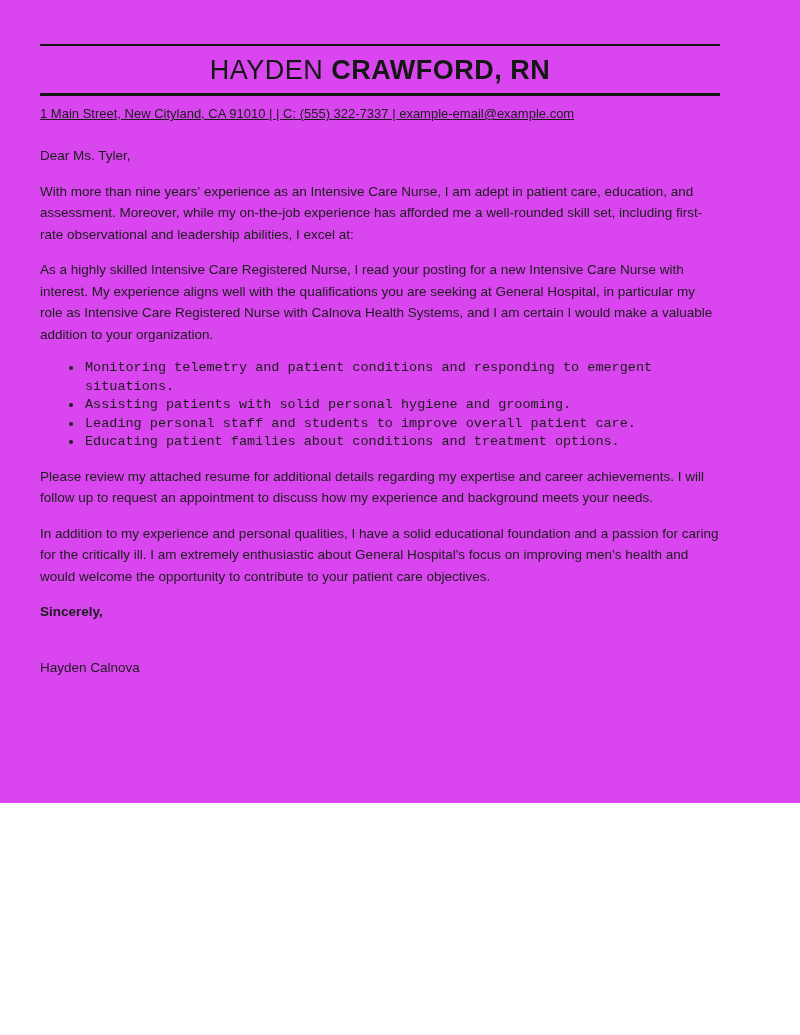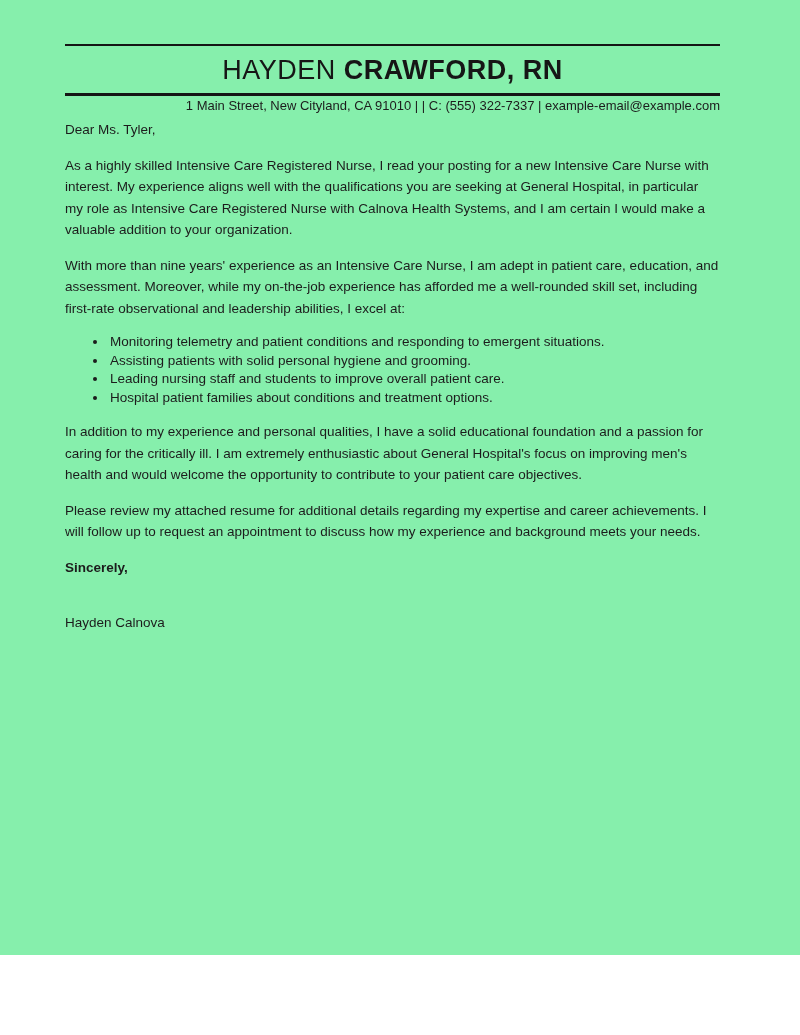--- a/index.html
+++ b/index.html
@@ -3,24 +3,24 @@
 <meta charset="utf-8">
 <style>
   html, body {
     margin: 0;
     padding: 0;
     background: #ffffff;
   }
   .page {
     position: relative;
     width: 800px;
-    height: 955px;
-    background: #86efac;
+    height: 803px;
+    background: #d946ef;
     box-sizing: border-box;
-    padding: 44px 80px 0 65px;
+    padding: 44px 80px 0 40px;
     font-family: "Liberation Sans", sans-serif;
     color: #1c1c1c;
     overflow: hidden;
   }
   .rule-thin {
     border: none;
     border-top: 2px solid #151515;
     margin: 0;
   }
   .rule-thick {
@@ -33,42 +33,44 @@
     font-size: 27px;
     line-height: 39px;
     padding: 5px 0 3px 0;
     letter-spacing: 0.5px;
     color: #161616;
     white-space: nowrap;
   }
   .header-name .name-regular { font-weight: 400; }
   .header-name .name-bold { font-weight: 700; }
   .contact-line {
-    text-align: right;
+    text-align: left;
     font-size: 13px;
     line-height: 16px;
-    margin: 2px 0 0 0;
+    margin: 10px 0 0 0;
     color: #1c1c1c;
+    text-decoration: underline;
   }
   .letter-body {
-    margin-top: 5px;
+    margin-top: 23px;
     font-size: 13.5px;
     line-height: 21.5px;
   }
   .letter-body p {
     margin: 0 0 14px 0;
   }
   .skills-list {
     margin: 14px 0 14px 0;
     padding: 0 0 0 43px;
     list-style: disc;
   }
   .skills-list li {
     line-height: 18.6px;
     padding-left: 2px;
+    font-family: Liberation Mono, monospace;
   }
   .signoff {
     margin-bottom: 0 !important;
     font-weight: bold;
   }
   .signature-name {
     margin: 34px 0 0 0 !important;
   }
 </style>
 </head>
@@ -79,34 +81,34 @@
   <div>
     <hr class="rule-thin">
     <div class="header-name"><span class="name-regular">HAYDEN </span><span class="name-bold">CRAWFORD, RN</span></div>
     <hr class="rule-thick">
     <p class="contact-line">1 Main Street, New Cityland, CA 91010 | | C: (555) 322-7337 | example-email@example.com</p>
   </div>
 
   <div class="letter-body">
     <p>Dear Ms. Tyler,</p>
 
+    <p>With more than nine years' experience as an Intensive Care Nurse, I am adept in patient care, education, and assessment. Moreover, while my on-the-job experience has afforded me a well-rounded skill set, including first-rate observational and leadership abilities, I excel at:</p>
+
     <p>As a highly skilled Intensive Care Registered Nurse, I read your posting for a new Intensive Care Nurse with interest. My experience aligns well with the qualifications you are seeking at General Hospital, in particular my role as Intensive Care Registered Nurse with Calnova Health Systems, and I am certain I would make a valuable addition to your organization.</p>
-
-    <p>With more than nine years' experience as an Intensive Care Nurse, I am adept in patient care, education, and assessment. Moreover, while my on-the-job experience has afforded me a well-rounded skill set, including first-rate observational and leadership abilities, I excel at:</p>
 
     <ul class="skills-list">
       <li>Monitoring telemetry and patient conditions and responding to emergent situations.</li>
       <li>Assisting patients with solid personal hygiene and grooming.</li>
-      <li>Leading nursing staff and students to improve overall patient care.</li>
-      <li>Hospital patient families about conditions and treatment options.</li>
+      <li>Leading personal staff and students to improve overall patient care.</li>
+      <li>Educating patient families about conditions and treatment options.</li>
     </ul>
 
+    <p>Please review my attached resume for additional details regarding my expertise and career achievements. I will follow up to request an appointment to discuss how my experience and background meets your needs.</p>
+
     <p>In addition to my experience and personal qualities, I have a solid educational foundation and a passion for caring for the critically ill. I am extremely enthusiastic about General Hospital's focus on improving men's health and would welcome the opportunity to contribute to your patient care objectives.</p>
-
-    <p>Please review my attached resume for additional details regarding my expertise and career achievements. I will follow up to request an appointment to discuss how my experience and background meets your needs.</p>
 
 
     <p class="signoff">Sincerely,</p>
 
     <p class="signature-name">Hayden Calnova</p>
   </div>
 
 </div>
 
 </body></html>

